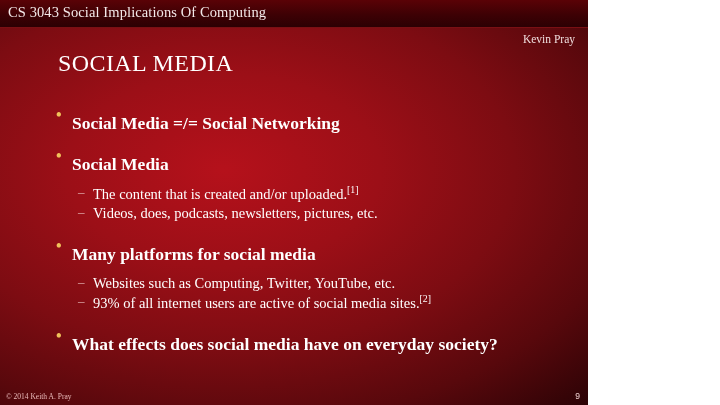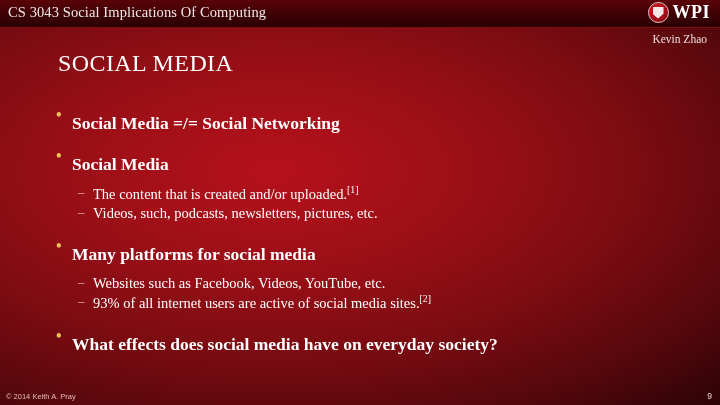--- a/index.html
+++ b/index.html
@@ -7,21 +7,21 @@
     padding: 0;
   }
   body {
     width: 720px;
     height: 405px;
     overflow: hidden;
     font-family: "Liberation Serif", serif;
   }
   .slide {
     position: relative;
-    width: 720px;
+    width: 588px;
     height: 405px;
     box-sizing: border-box;
     background:
       radial-gradient(ellipse 95% 85% at 38% 42%, #b5111b 0%, #9c0f17 28%, #7d0c12 52%, #58080c 74%, #350407 90%, #220205 100%);
     color: #ffffff;
     overflow: hidden;
   }
   
   .topbar {
     position: absolute;
@@ -136,21 +136,21 @@
   .sp-6 { height: 6px; }
   .sp-10 { height: 10px; }
   .sp-12 { height: 12px; }
   sup { font-size: 0.68em; vertical-align: super; }
   .footer-left {
     position: absolute;
     left: 6px;
     bottom: 4px;
     font-size: 7.5px;
     color: #e9b9b9;
-    font-family: Liberation Sans, sans-serif;
+    font-family: Liberation Serif, serif;
   }
   .footer-right {
     position: absolute;
     right: 8px;
     bottom: 4px;
     font-size: 8.5px;
     color: #f0d3d3;
     font-family: "Liberation Sans", sans-serif;
   }
 </style>
@@ -160,21 +160,21 @@
 <div class="slide">
 
   <div class="topbar">
     <div class="course-title">CS 3043 Social Implications Of Computing</div>
     <div class="wpi-logo">
       <div class="wpi-seal"></div>
       <div class="wpi-text">WPI</div>
     </div>
   </div>
 
-  <div class="author">Kevin Zhao</div>
+  <div class="author">Kevin Pray</div>
 
   <div class="slide-title">SOCIAL MEDIA</div>
 
   <div class="content">
 
     <div class="l1">
       <span class="bullet">•</span>
       <span class="txt">Social Media =/= Social Networking</span>
     </div>
 
@@ -187,35 +187,35 @@
 
     <div class="sp-6"></div>
 
     <div class="l2">
       <span class="bullet">–</span>
       <span class="txt"><span>The content that is created and/or uploaded.</span><sup>[1]</sup></span>
     </div>
 
     <div class="l2">
       <span class="bullet">–</span>
-      <span class="txt">Videos, such, podcasts, newsletters, pictures, etc.</span>
+      <span class="txt">Videos, does, podcasts, newsletters, pictures, etc.</span>
     </div>
 
     <div class="sp-12"></div>
 
     <div class="l1">
       <span class="bullet">•</span>
       <span class="txt">Many platforms for social media</span>
     </div>
 
     <div class="sp-6"></div>
 
     <div class="l2">
       <span class="bullet">–</span>
-      <span class="txt">Websites such as Facebook, Videos, YouTube, etc.</span>
+      <span class="txt">Websites such as Computing, Twitter, YouTube, etc.</span>
     </div>
 
     <div class="l2">
       <span class="bullet">–</span>
       <span class="txt"><span>93% of all internet users are active of social media sites.</span><sup>[2]</sup></span>
     </div>
 
     <div class="sp-12"></div>
 
     <div class="l1">

